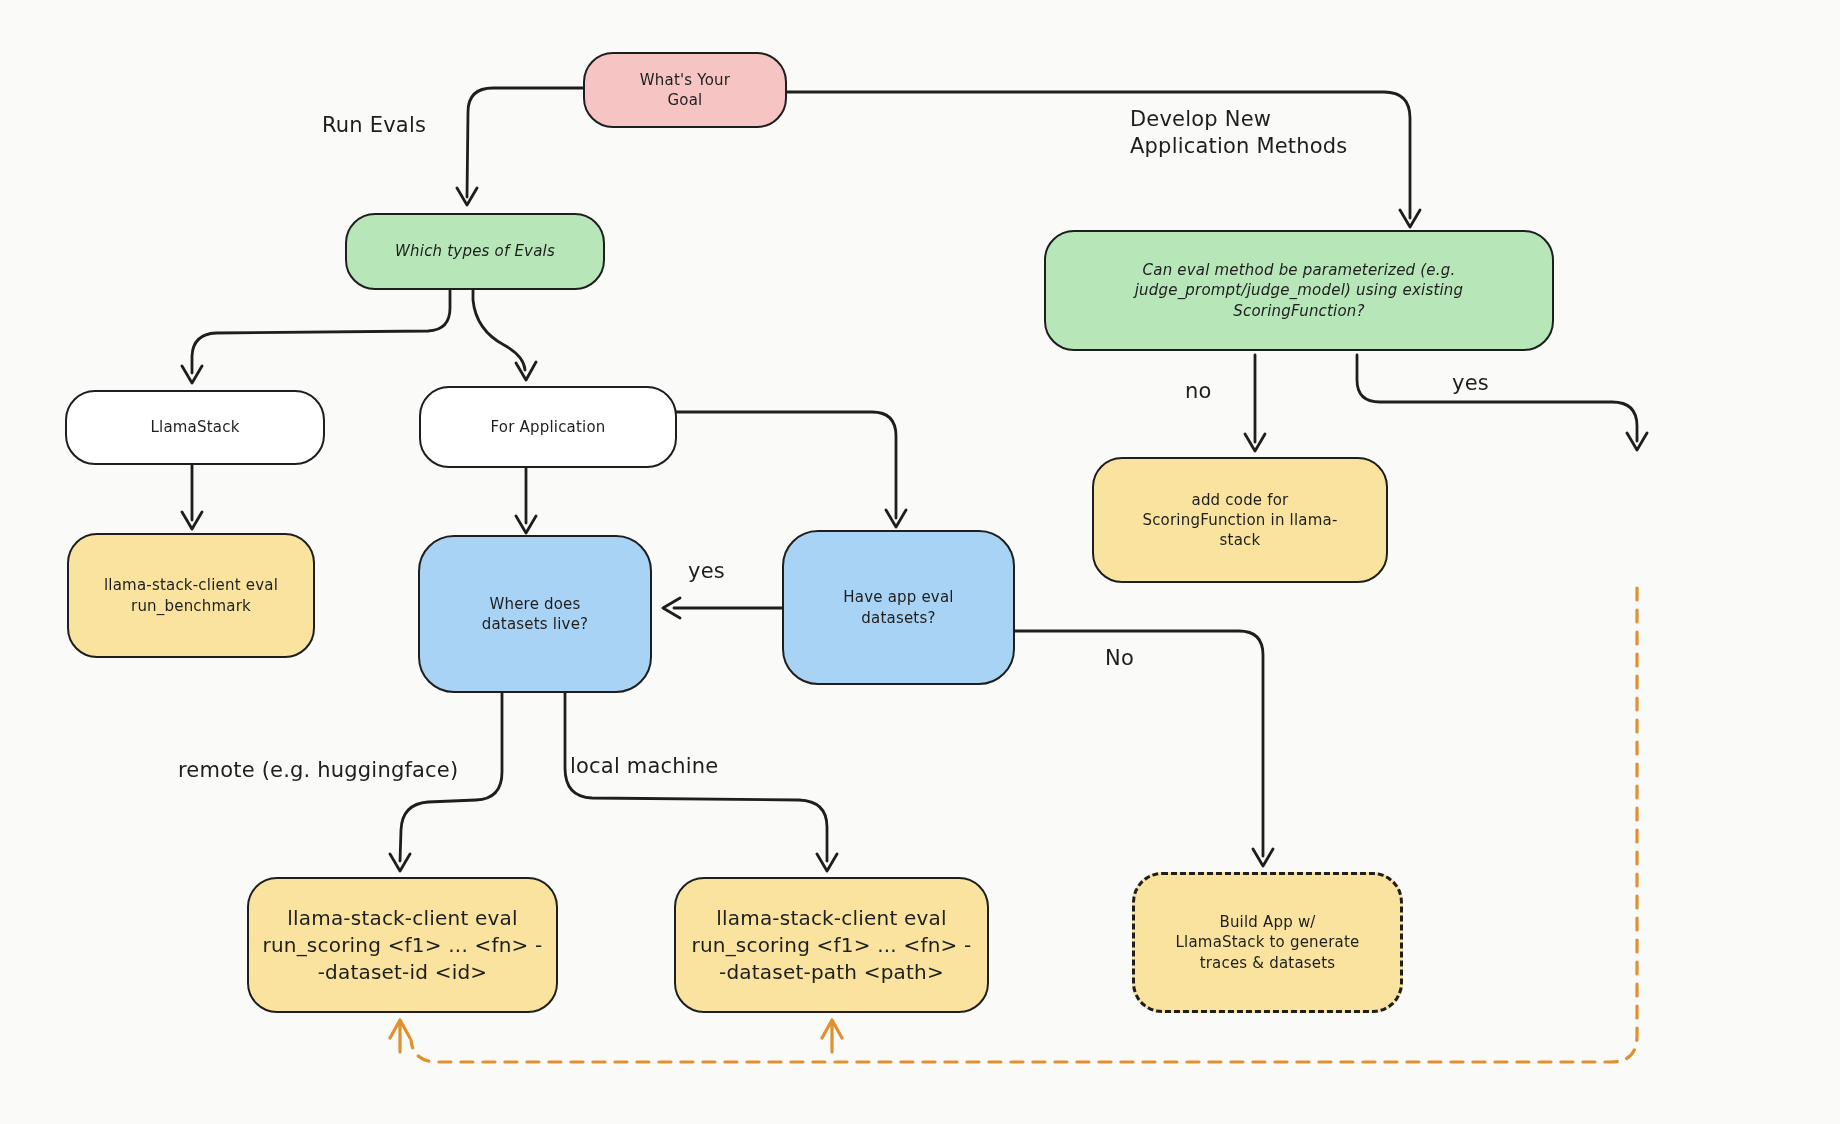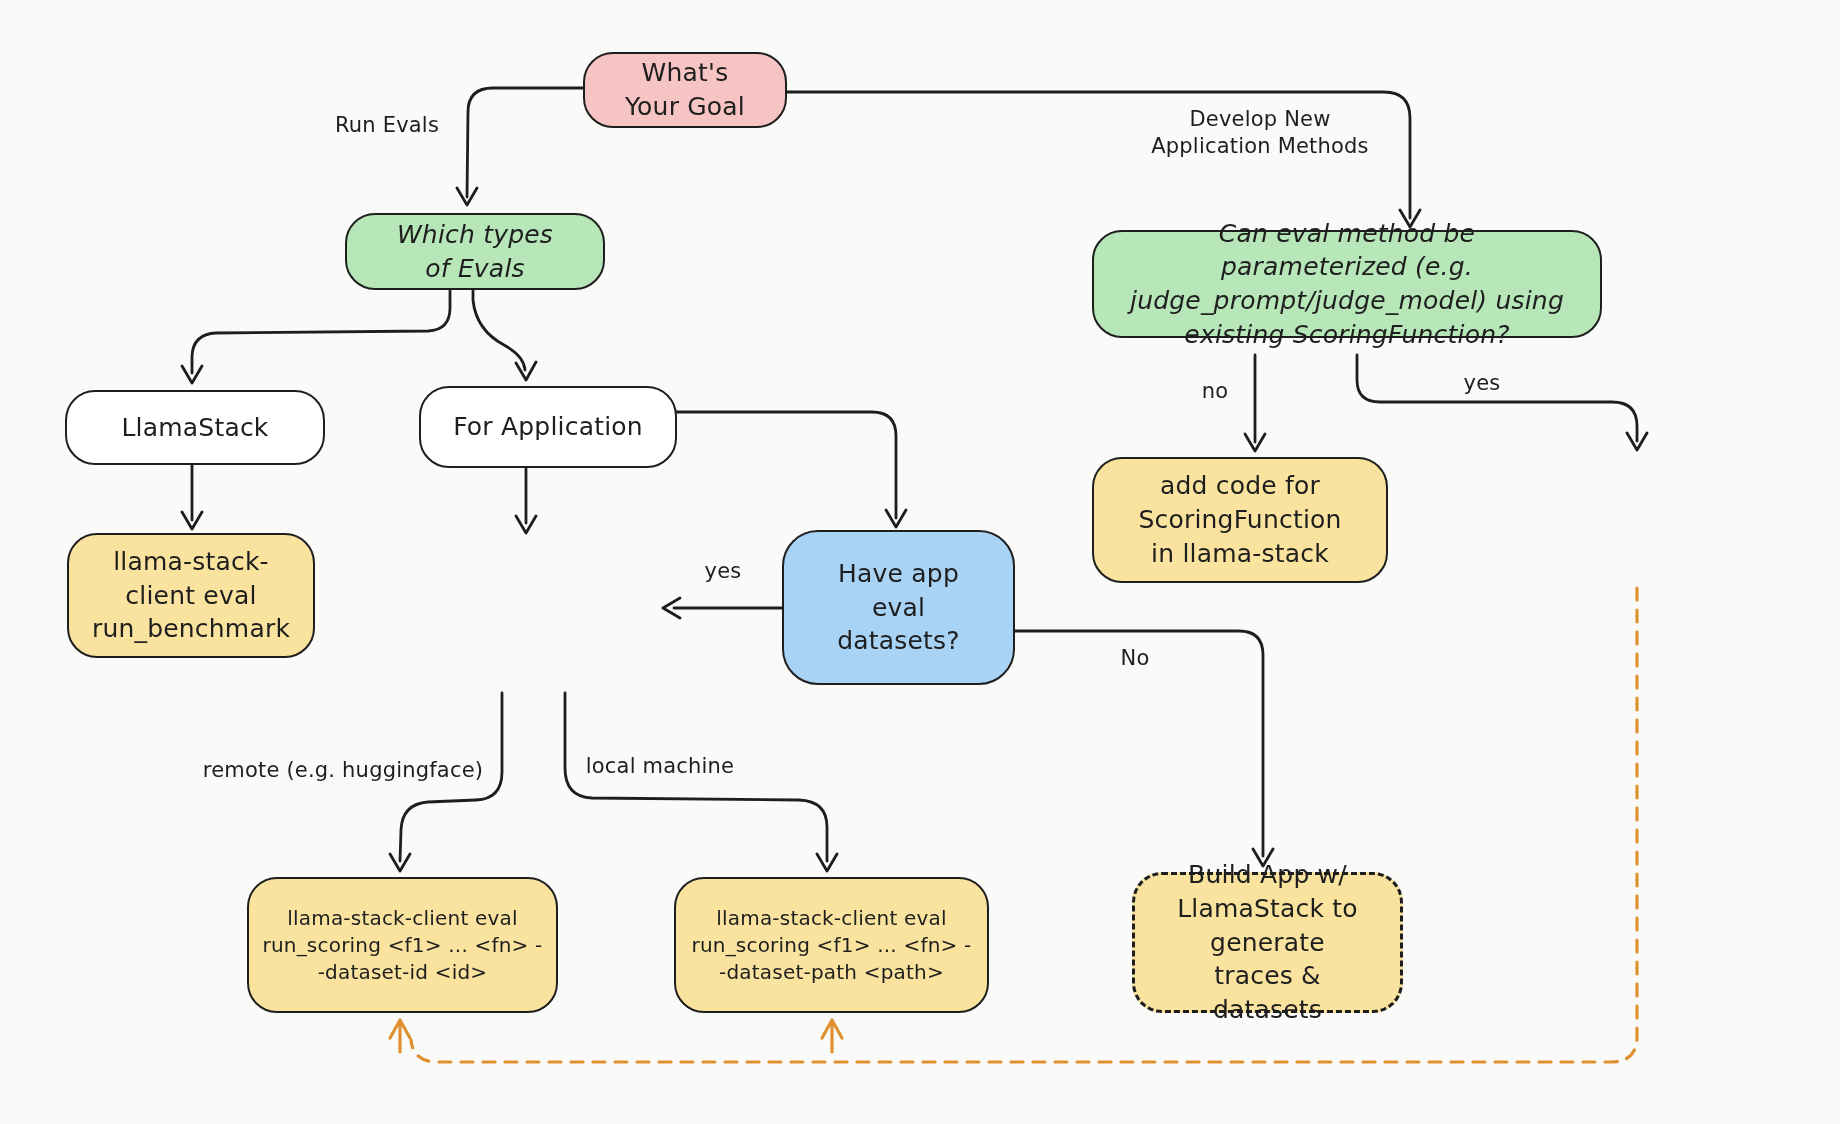--- a/index.html
+++ b/index.html
@@ -13,35 +13,35 @@
   }
   svg.edges{position:absolute;left:0;top:0;width:1840px;height:1124px;}
   .edge{stroke:var(--stroke,#1e1e1e);stroke-width:2.8;fill:none;stroke-linecap:round;stroke-linejoin:round;}
   .edge-orange{stroke:var(--orange,#e0912f);stroke-width:3.2;fill:none;stroke-linecap:round;stroke-linejoin:round;stroke-dasharray:12 10;}
   .edge-orange-solid{stroke:var(--orange,#e0912f);stroke-width:3.2;fill:none;stroke-linecap:round;stroke-linejoin:round;}
   .node{
     position:absolute;
     display:flex;align-items:center;justify-content:center;
     border:2.7px solid var(--stroke,#1e1e1e);
     border-radius:30px;
-    font-size:25px;line-height:1.35;text-align:center;
+    font-size:15px;line-height:1.35;text-align:center;
     letter-spacing:.2px;
     box-sizing:border-box;
   }
   .node .txt{display:block;}
   .fill-pink{background:var(--pink,#f6c5c3);}
   .fill-green{background:var(--green,#b7e6b8);font-style:italic;}
   .fill-blue{background:var(--blue,#a9d3f5);border-radius:36px;}
   .fill-yellow{background:var(--yellow,#f9e39e);}
   .fill-white{background:var(--white,#ffffff);}
   .dashed{border-style:dashed;border-width:3px;}
   .cmd{font-size:20px;}
   .elabel{
     position:absolute;
-    font-size:21px;line-height:1.3;text-align:center;
+    font-size:21px;line-height:1.3;
     letter-spacing:.2px;
     color:var(--stroke,#1e1e1e);
     white-space:normal;
   }
 </style>
 </head>
 <body>
 
 <div class="canvas">
 
@@ -77,26 +77,29 @@
   </div>
 
   <div class="node fill-white" style="left:419px;top:386px;width:258px;height:82px">
     <span class="txt">For Application</span>
   </div>
 
   <div class="node fill-yellow" style="left:67px;top:533px;width:248px;height:125px">
     <span class="txt" style="max-width:215px">llama-stack-client eval run_benchmark</span>
   </div>
 
+  <div class="node fill-blue" style="left:418px;top:535px;width:234px;height:158px">
+    <span class="txt" style="max-width:155px">Where does datasets live?</span>
+  </div>
 
   <div class="node fill-blue" style="left:782px;top:530px;width:233px;height:155px">
     <span class="txt" style="max-width:155px">Have app eval datasets?</span>
   </div>
 
-  <div class="node fill-green" style="left:1092px;top:230px;width:510px;height:108px">
+  <div class="node fill-green" style="left:1044px;top:230px;width:510px;height:121px">
     <span class="txt" style="max-width:445px">Can eval method be parameterized (e.g. judge_prompt/judge_model) using existing ScoringFunction?</span>
   </div>
 
   <div class="node fill-yellow" style="left:1092px;top:457px;width:296px;height:126px">
     <span class="txt" style="max-width:205px">add code for ScoringFunction in llama-stack</span>
   </div>
 
 
   <div class="node fill-yellow cmd" style="left:247px;top:877px;width:311px;height:136px">
     <span class="txt" style="max-width:280px">llama-stack-client eval run_scoring &lt;f1&gt; ... &lt;fn&gt; --dataset-id &lt;id&gt;</span>

